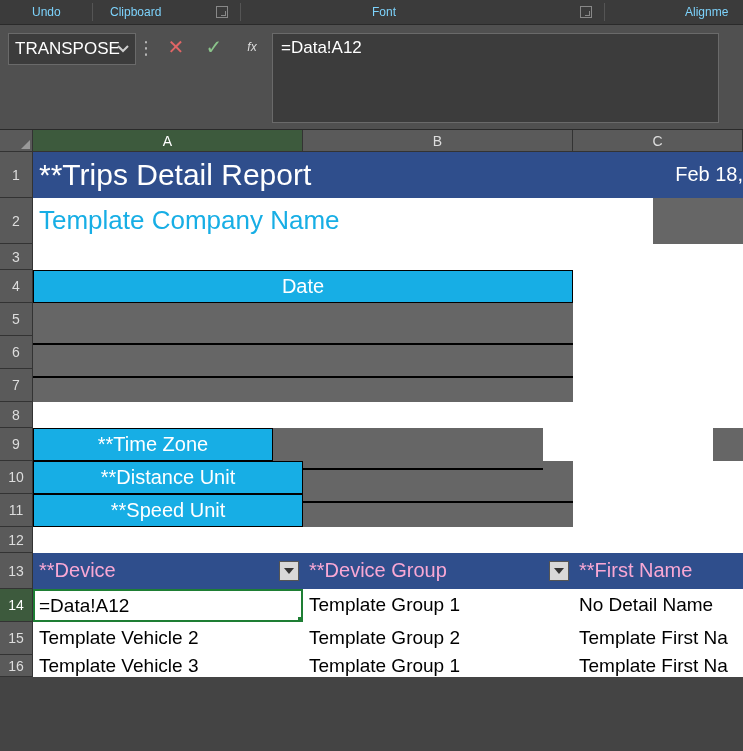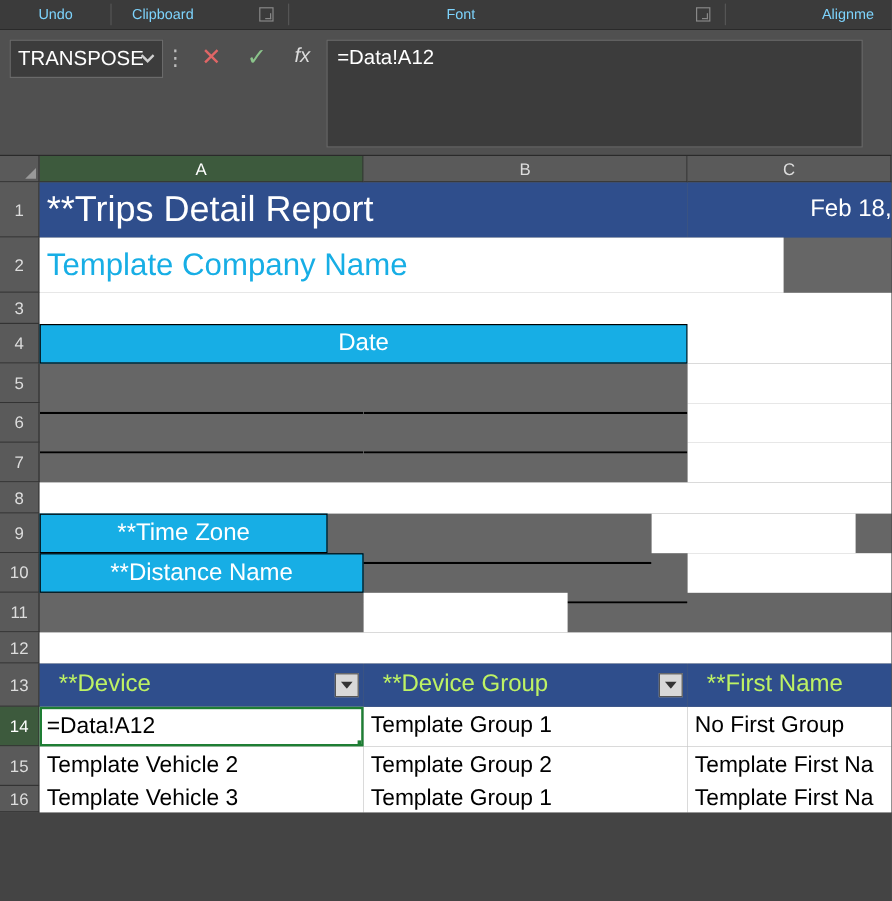--- a/index.html
+++ b/index.html
@@ -87,21 +87,21 @@
     padding: 0 8px;
   }
   .fb-btn {
     width: 24px; height: 28px;
     display: flex; align-items: center; justify-content: center;
   }
   .x-mark { color: #e06666; font-size: 20px; }
   .check-mark { color: #8bc48b; font-size: 20px; }
   .fx {
     font-style: italic;
-    font-size: 17px;
+    font-size: 12px;
     color: #dcdcdc;
   }
   .formula-input {
     flex: 1;
     height: 90px;
     background: #3c3c3c;
     border: 1px solid #6a6a6a;
     color: #fff;
     font-size: 17px;
     padding: 4px 8px;
@@ -236,23 +236,23 @@
     justify-content: center;
     border: 1px solid #000;
   }
   .white-plain {
     background: #fff;
   }
 
   
   .hdr13 {
     background: #2f4e8c;
-    color: #bef264;
+    color: #f9a8d4;
     font-size: 20px;
-    padding-left: 16px;
+    padding-left: 6px;
     position: relative;
   }
   .filter-btn {
     position: absolute;
     right: 4px;
     top: 50%;
     transform: translateY(-50%);
     width: 20px; height: 20px;
     background: #d8d8d8;
     border: 1px solid #555;
@@ -394,27 +394,28 @@
 
     <div class="row h-norm">
       <div class="row-h" style="height:33px">9</div>
       <div class="cell label-blue" style="width:240px">**Time Zone</div>
       <div class="cell tbl-cell" style="width:270px">America/New_York</div>
       <div class="cell white-plain" style="width:170px"></div>
     </div>
 
     <div class="row h-norm">
       <div class="row-h" style="height:33px">10</div>
-      <div class="cell label-blue" style="width:270px">**Distance Name</div>
+      <div class="cell label-blue" style="width:270px">**Distance Unit</div>
       <div class="cell tbl-cell" style="width:270px">km</div>
       <div class="cell white-plain" style="width:170px"></div>
     </div>
 
     <div class="row h-norm">
       <div class="row-h" style="height:33px">11</div>
+      <div class="cell label-blue" style="width:270px">**Speed Unit</div>
       <div class="cell tbl-cell" style="width:270px">km/h</div>
       <div class="cell white-plain" style="width:170px"></div>
     </div>
 
     <div class="row h-empty">
       <div class="row-h" style="height:26px">12</div>
       <div class="cell white-plain" style="width:710px"></div>
     </div>
 
     <div class="row h-hdr13">
@@ -437,21 +438,21 @@
       </div>
       <div class="cell hdr13" style="width:170px">
         <span>**First Name</span>
       </div>
     </div>
 
     <div class="row h-norm">
       <div class="row-h active" style="height:33px">14</div>
       <div class="cell edit-cell" style="width:270px">=Data!A12</div>
       <div class="cell datacell" style="width:270px">Template Group 1</div>
-      <div class="cell datacell" style="width:170px">No First Group</div>
+      <div class="cell datacell" style="width:170px">No Detail Name</div>
     </div>
 
     <div class="row h-norm">
       <div class="row-h" style="height:33px">15</div>
       <div class="cell datacell" style="width:270px">Template Vehicle 2</div>
       <div class="cell datacell" style="width:270px">Template Group 2</div>
       <div class="cell datacell" style="width:170px">Template First Na</div>
     </div>
 
     <div class="row" style="height:22px">

